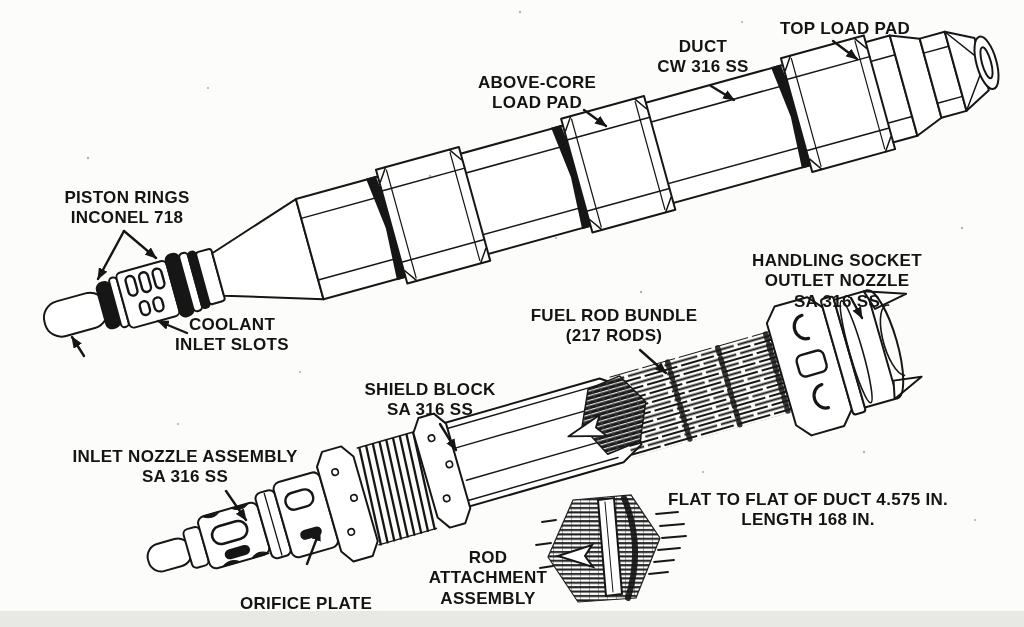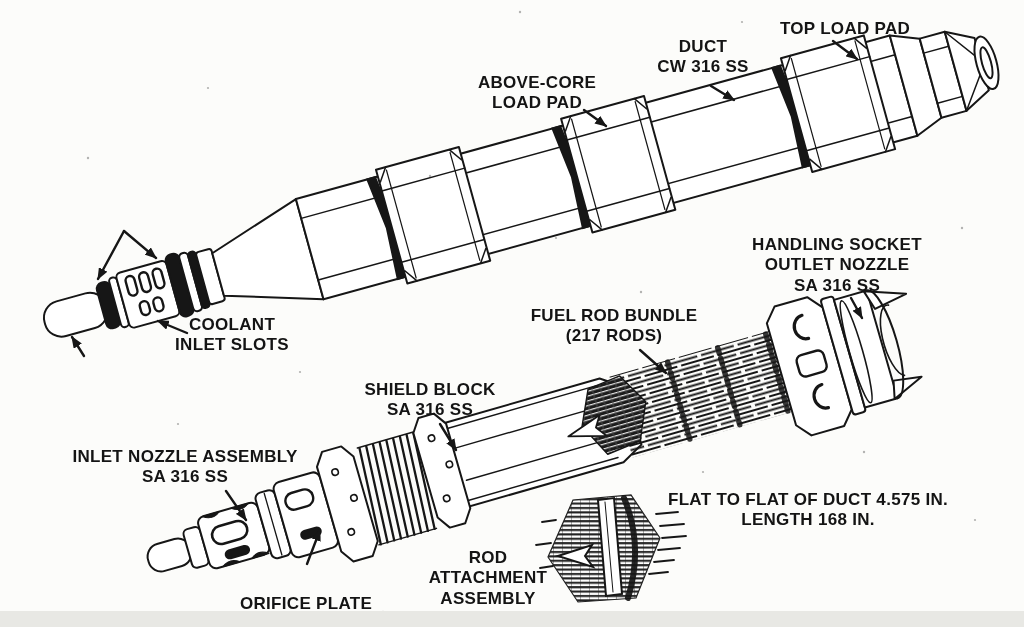--- a/index.html
+++ b/index.html
@@ -237,23 +237,25 @@
     <circle cx="300" cy="372" r="1.1"></circle>
         <circle cx="975" cy="520" r="1.1"></circle>
   </g>
 </svg>
 
   <div class="lbl" style="left:845px; top:19px">TOP LOAD PAD</div>
   <div class="lbl" style="left:703px; top:37px">DUCT
 CW 316 SS</div>
   <div class="lbl" style="left:537px; top:73px">ABOVE-CORE
 LOAD PAD</div>
+  <div class="lbl" style="left:127px; top:188px">PISTON RINGS
+INCONEL 718</div>
   <div class="lbl" style="left:232px; top:315px">COOLANT
 INLET SLOTS</div>
-  <div class="lbl" style="left:837px; top:235px">HANDLING SOCKET
+  <div class="lbl" style="left:837px; top:251px">HANDLING SOCKET
 OUTLET NOZZLE
 SA 316 SS</div>
   <div class="lbl" style="left:614px; top:306px">FUEL ROD BUNDLE
 (217 RODS)</div>
   <div class="lbl" style="left:430px; top:380px">SHIELD BLOCK
 SA 316 SS</div>
   <div class="lbl" style="left:185px; top:447px">INLET NOZZLE ASSEMBLY
 SA 316 SS</div>
   <div class="lbl" style="left:306px; top:594px">ORIFICE PLATE
 ASSEMBLY</div>

